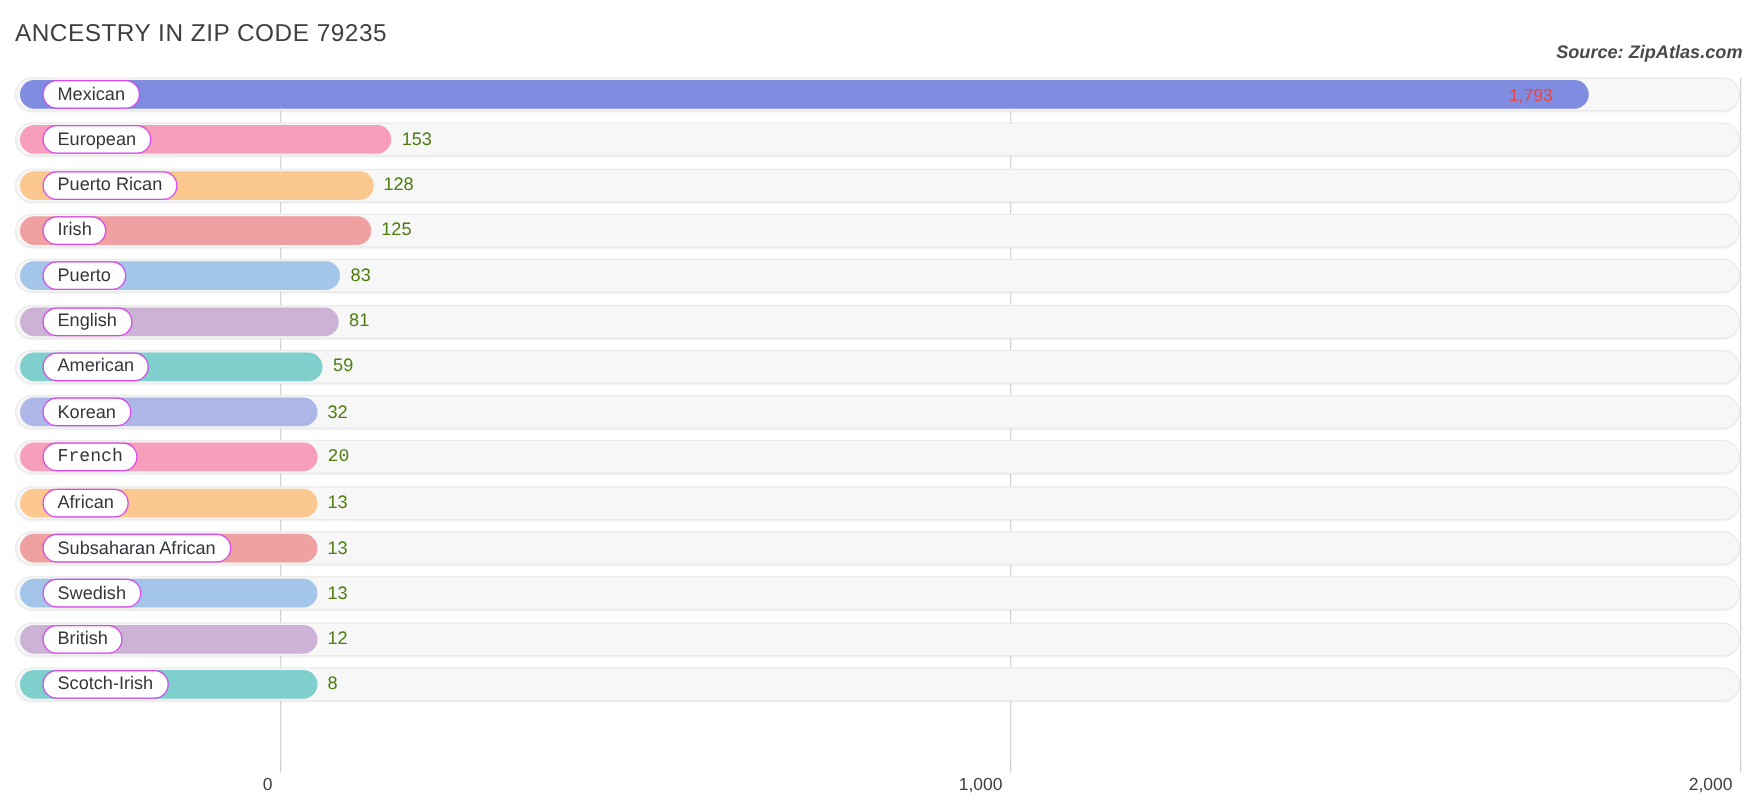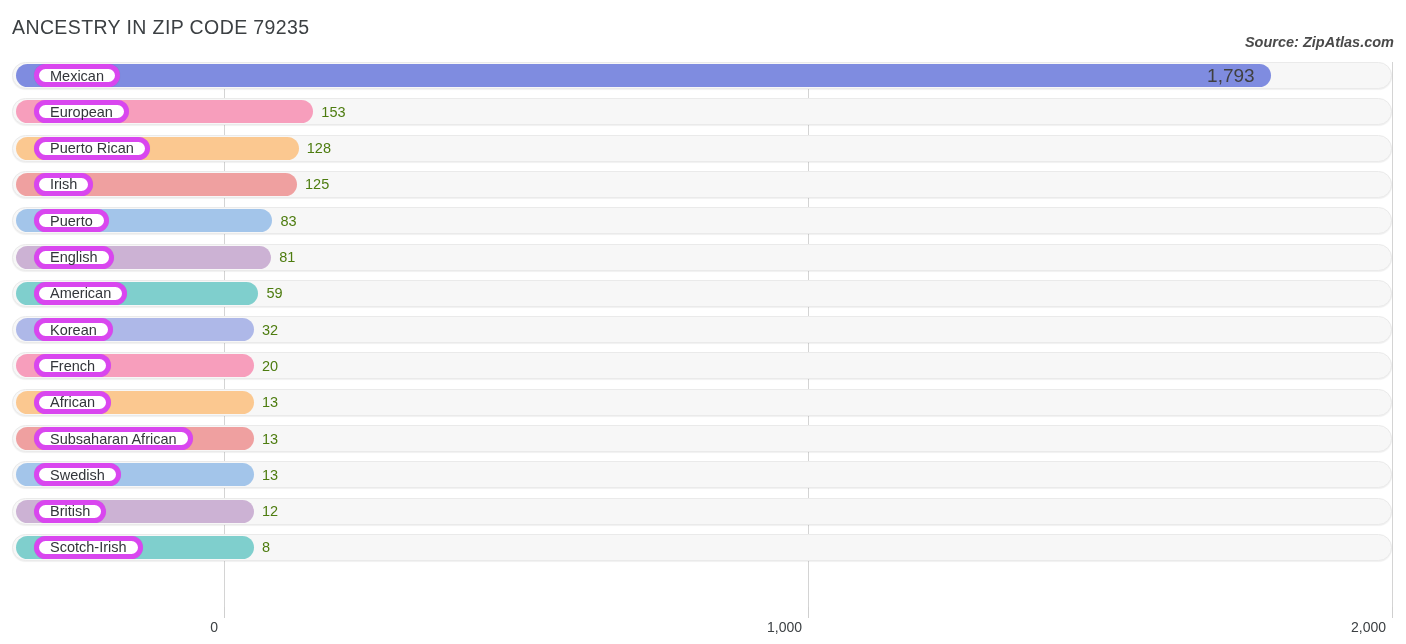--- a/index.html
+++ b/index.html
@@ -78,21 +78,21 @@
     border-radius: 12px;
   }
   .label-pill {
     position: absolute;
     left: 22px; top: 2px;
     height: 23px;
     display: flex;
     align-items: center;
     padding: 0 11px;
     background: #ffffff;
-    border: 5px solid #d946ef;
+    border: 1px solid #d946ef;
     border-radius: 12px;
     font-size: 14.5px;
     color: #33363b;
     white-space: nowrap;
     box-shadow: 0 0 1px rgba(0,0,0,0.10);
   }
   .value-out {
     position: absolute;
     top: 2px;
     height: 23px;
@@ -101,22 +101,22 @@
     font-size: 14.5px;
     color: #4d7c0f;
     white-space: nowrap;
   }
   .value-in {
     position: absolute;
     top: 2px;
     height: 23px;
     display: flex;
     align-items: center;
-    font-size: 19px;
-    color: #404040;
+    font-size: 14px;
+    color: #ef4444;
     white-space: nowrap;
   }
 
   
   #axis {
     position: absolute;
     left: 0; top: 607px;
     width: 1406px;
     height: 37px;
   }
@@ -188,21 +188,21 @@
         <div class="bar" style="width: 242.456px; background: rgb(127, 207, 205);"></div>
         <div class="label-pill">American</div>
         <div class="value-out" style="left: 254.456px;">59</div>
       </div>
       <div class="row" style="top: 254.1px;">
         <div class="track"></div>
         <div class="bar" style="width: 238px; background: rgb(174, 184, 232);"></div>
         <div class="label-pill">Korean</div>
         <div class="value-out" style="left: 250px;">32</div>
       </div>
-      <div class="row" style="top: 290.4px;">
+      <div class="row" style="top: 290.4px; font-family: Liberation Mono, monospace;">
         <div class="track"></div>
         <div class="bar" style="width: 238px; background: rgb(247, 158, 188);"></div>
         <div class="label-pill">French</div>
         <div class="value-out" style="left: 250px;">20</div>
       </div>
       <div class="row" style="top: 326.7px;">
         <div class="track"></div>
         <div class="bar" style="width: 238px; background: rgb(251, 200, 144);"></div>
         <div class="label-pill">African</div>
         <div class="value-out" style="left: 250px;">13</div>

